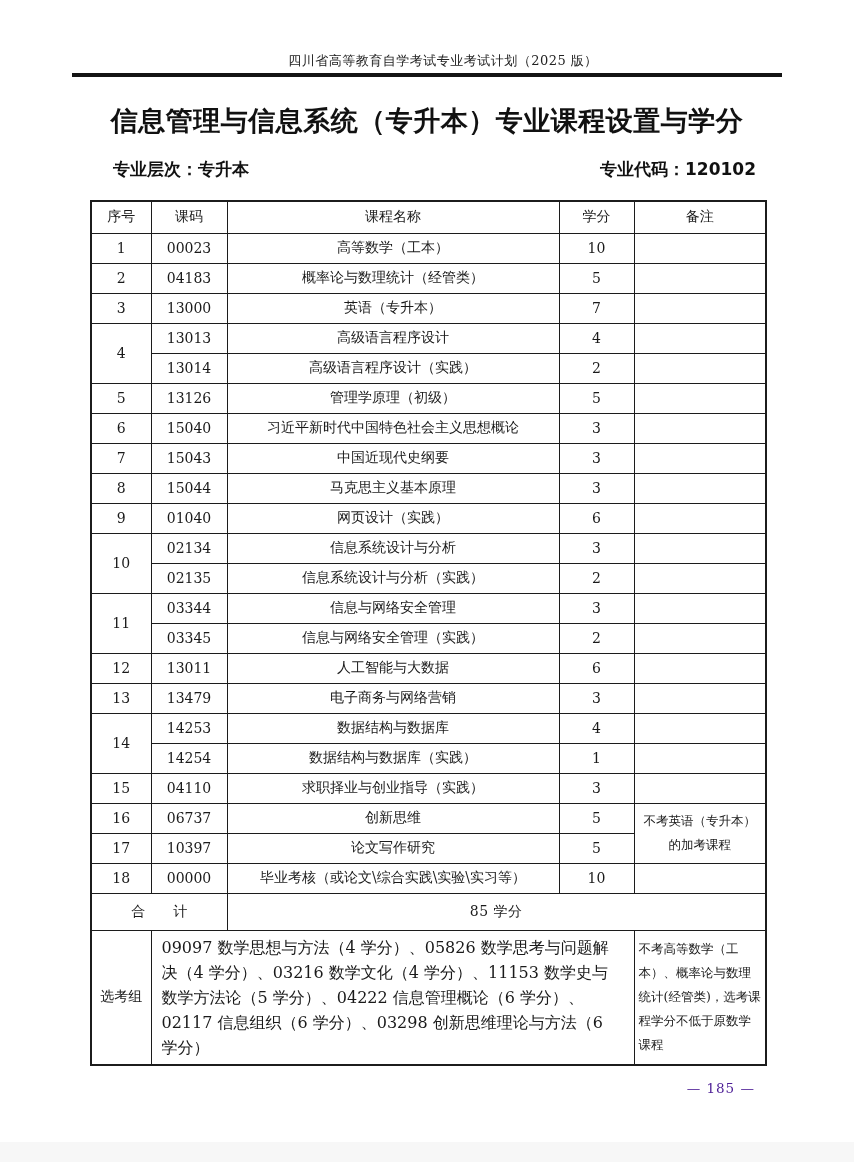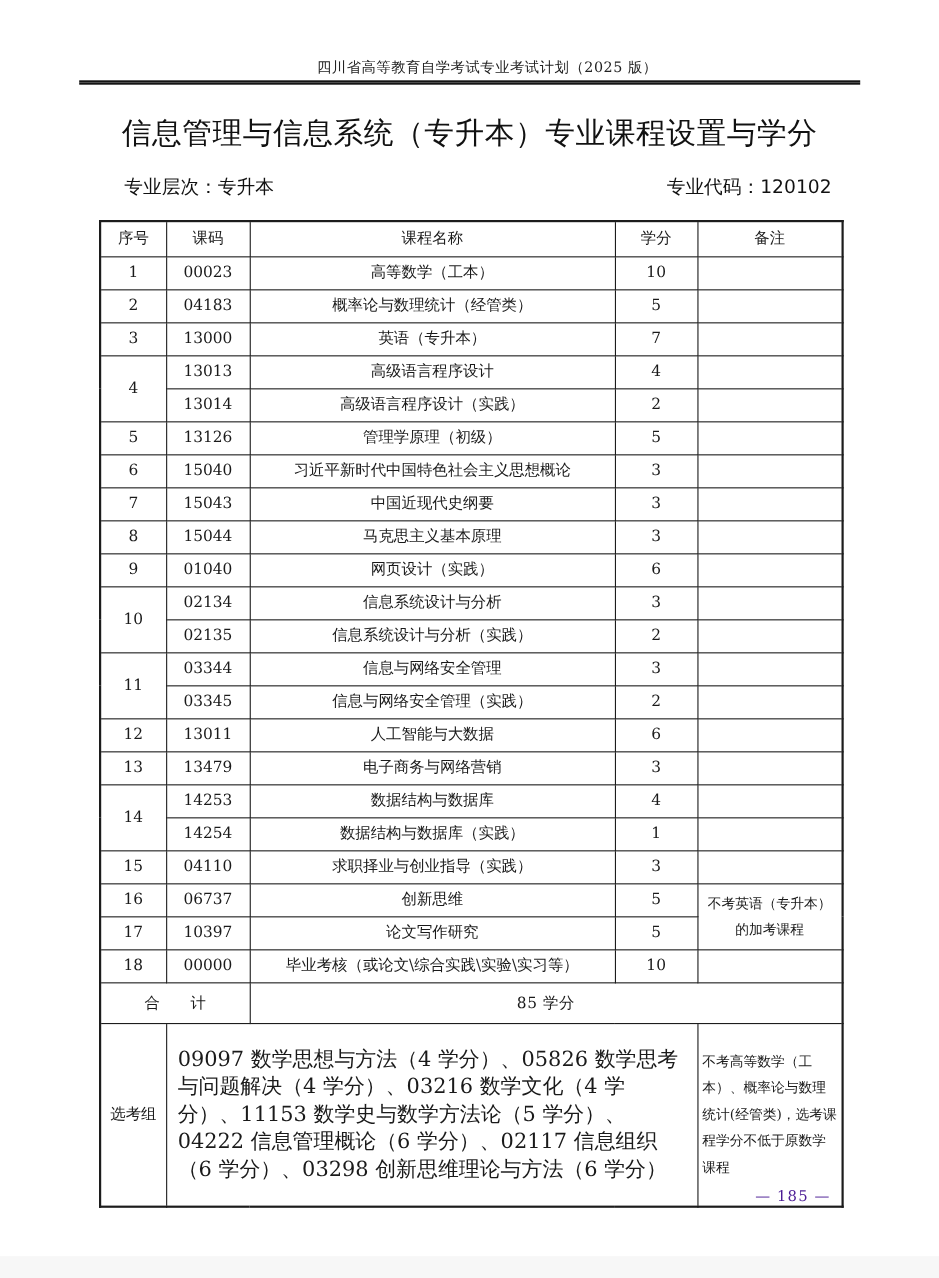--- a/index.html
+++ b/index.html
@@ -27,32 +27,32 @@
     top: 73px; left: 72px; width: 710px;
     height: 3px;
     border-top: 2.5px solid #141414;
     border-bottom: 2.5px solid #141414;
   }
   .doc-title {
     position: absolute;
     top: 103px; left: 0; width: 100%;
     text-align: center;
     font-family: "DejaVu Sans", "Liberation Sans", sans-serif;
-    font-weight: normal;
+    font-weight: bold;
     font-size: 27px;
     letter-spacing: 0.5px;
     color: #111;
   }
   .meta-row {
     position: absolute;
     top: 158px; left: 113px; right: 98px;
     display: flex;
     justify-content: space-between;
     font-family: "DejaVu Sans", "Liberation Sans", sans-serif;
-    font-weight: normal;
+    font-weight: bold;
     font-size: 17px;
     color: #111;
   }
   table.course-table {
     position: absolute;
     top: 200px; left: 90px;
     width: 675px;
     border-collapse: collapse;
     table-layout: fixed;
     border: 2.5px solid #1c1c1c;
@@ -72,23 +72,23 @@
     font-size: 12.5px;
     line-height: 24px;
     padding: 2px 3px;
     margin-left: 22px;
   }
   tr.total-row td { height: 37px; }
   td.total-value { letter-spacing: 0.5px; }
   tr.elective-row td { height: 100px; }
   td.elective-text-cell {
     text-align: left;
-    padding: 20px 10px;
+    padding: 4px 10px;
     line-height: 25px;
-    font-size: 19px;
+    font-size: 16px;
   }
   td.elective-note-cell {
     text-align: left;
     font-size: 12.5px;
     line-height: 24px;
     padding: 2px 4px;
   }
   .page-number {
     position: absolute;
     top: 1080px; right: 99px;

